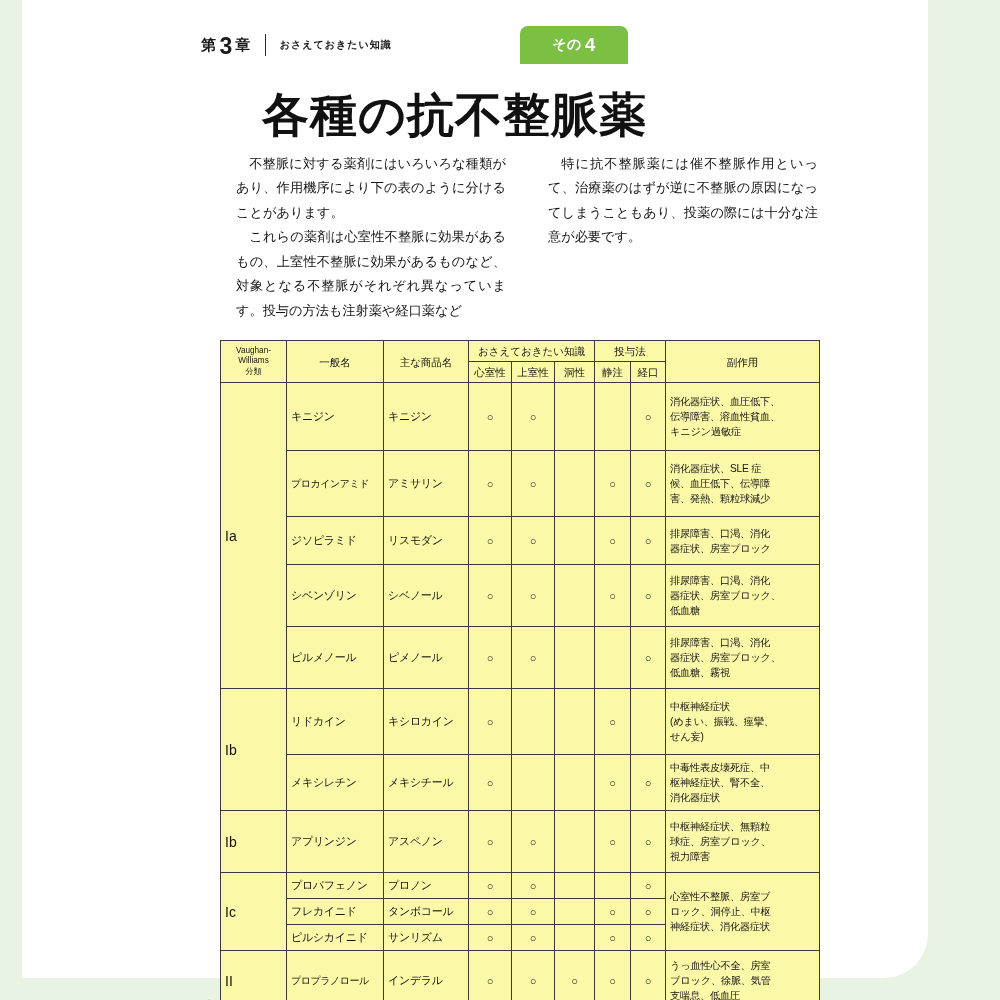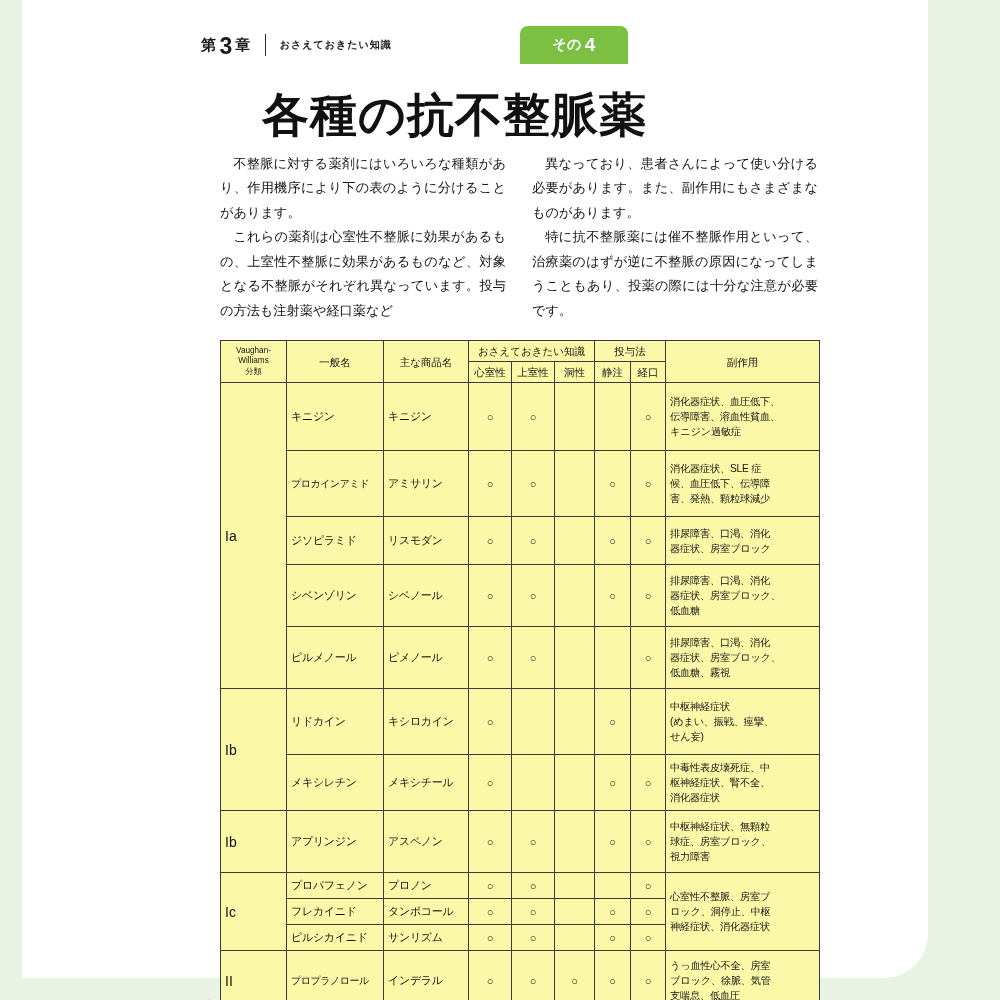--- a/index.html
+++ b/index.html
@@ -107,20 +107,21 @@
     display: flex;
     gap: 26px;
   }
   .col {
     width: 286px;
     font-size: 13.2px;
     line-height: 1.85;
     color: #141414;
     text-align: justify;
     text-justify: inter-character;
+    margin-left: 16px;
   }
   .col p {
     margin: 0;
     text-indent: 1em;
   }
   
   .table-wrap {
     position: absolute;
     left: 198px;
     top: 340px;
@@ -207,21 +208,20 @@
   </div>
 
   <div class="title">各種の抗不整脈薬</div>
 
   <div class="body-cols">
     <div class="col">
       <p>不整脈に対する薬剤にはいろいろな種類があり、作用機序により下の表のように分けることがあります。</p>
       <p>これらの薬剤は心室性不整脈に効果があるもの、上室性不整脈に効果があるものなど、対象となる不整脈がそれぞれ異なっています。投与の方法も注射薬や経口薬など</p>
     </div>
     <div class="col">
-      <p>異なっており、患者さんによって使い分ける必要があります。また、副作用にもさまざまなものがあります。</p>
       <p>特に抗不整脈薬には催不整脈作用といって、治療薬のはずが逆に不整脈の原因になってしまうこともあり、投薬の際には十分な注意が必要です。</p>
     </div>
   </div>
 
   <div class="table-wrap">
     <table class="drug">
       <colgroup>
         <col style="width:66px">
         <col style="width:97px">
         <col style="width:85px">

